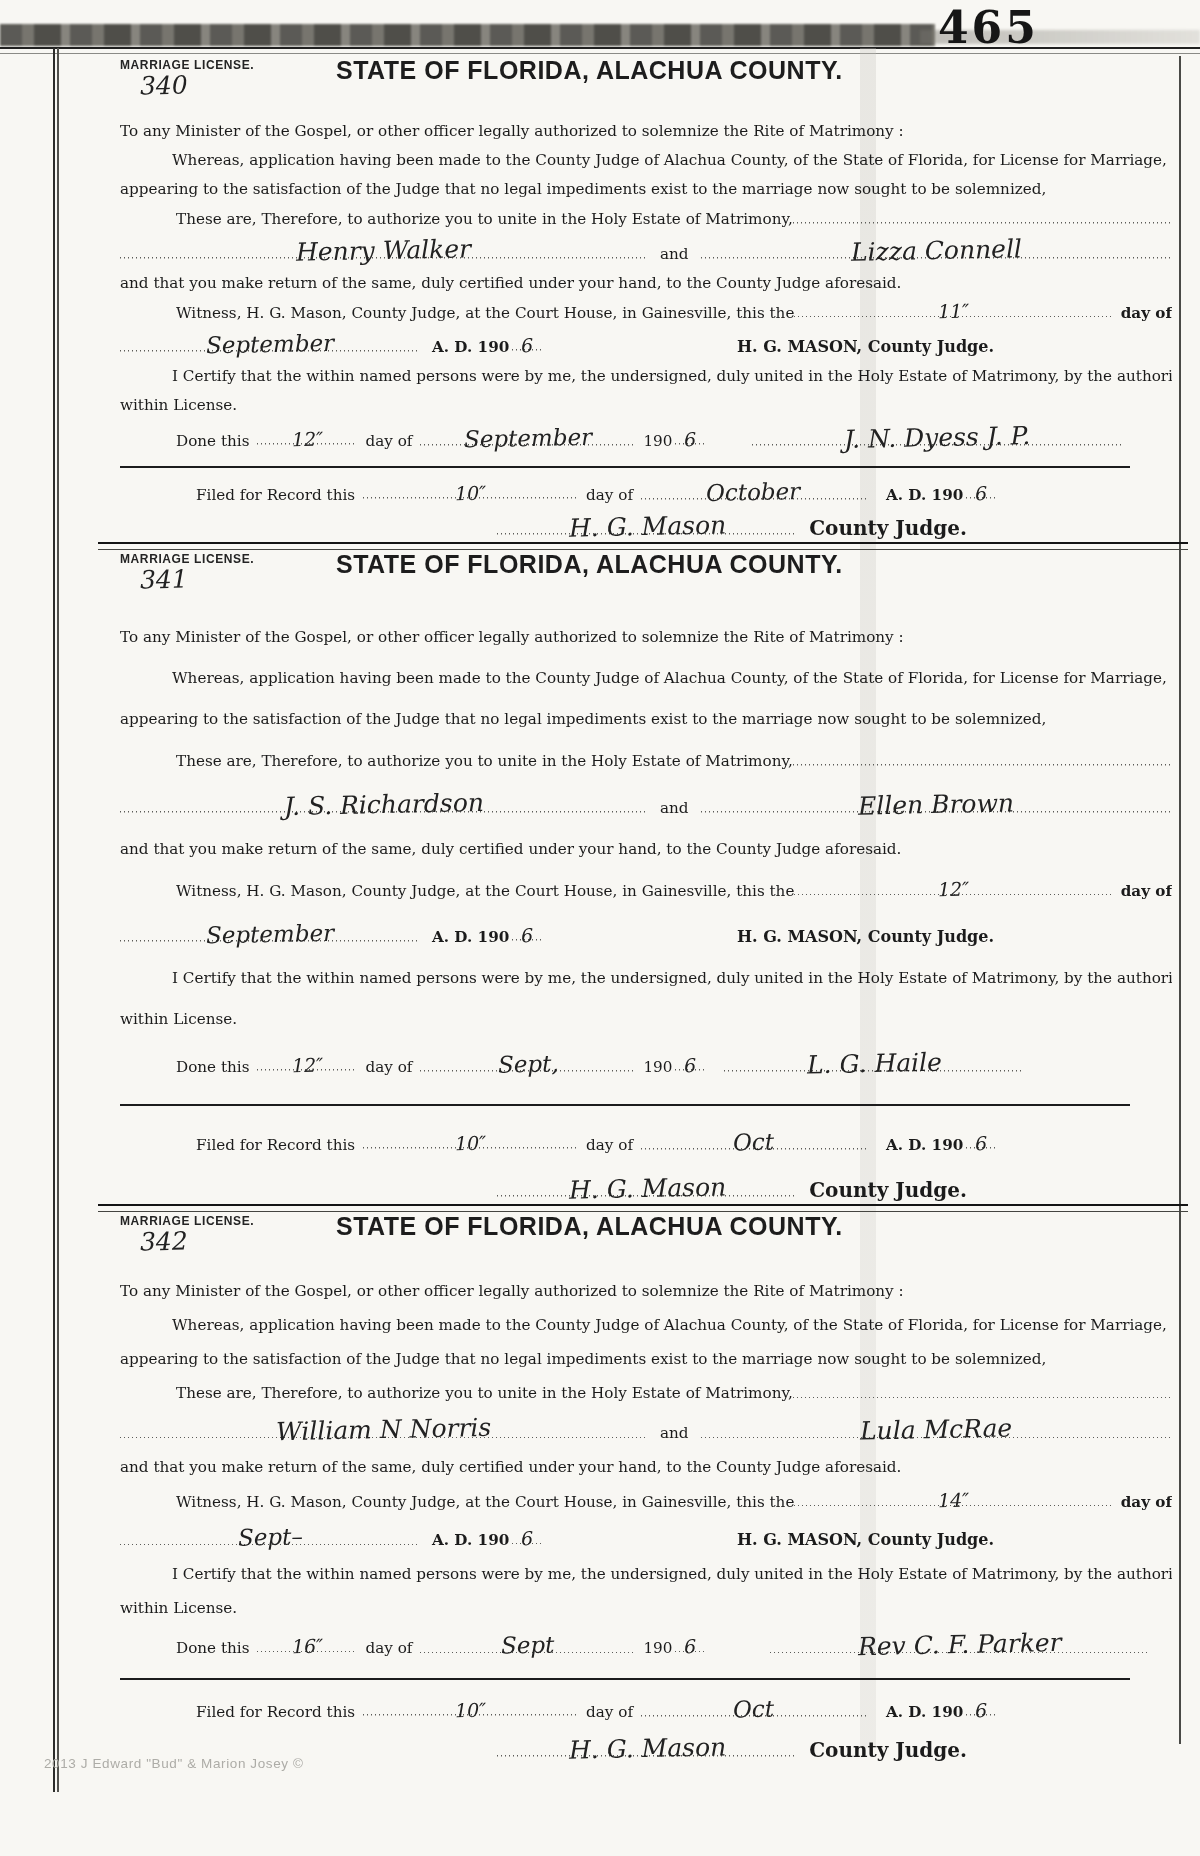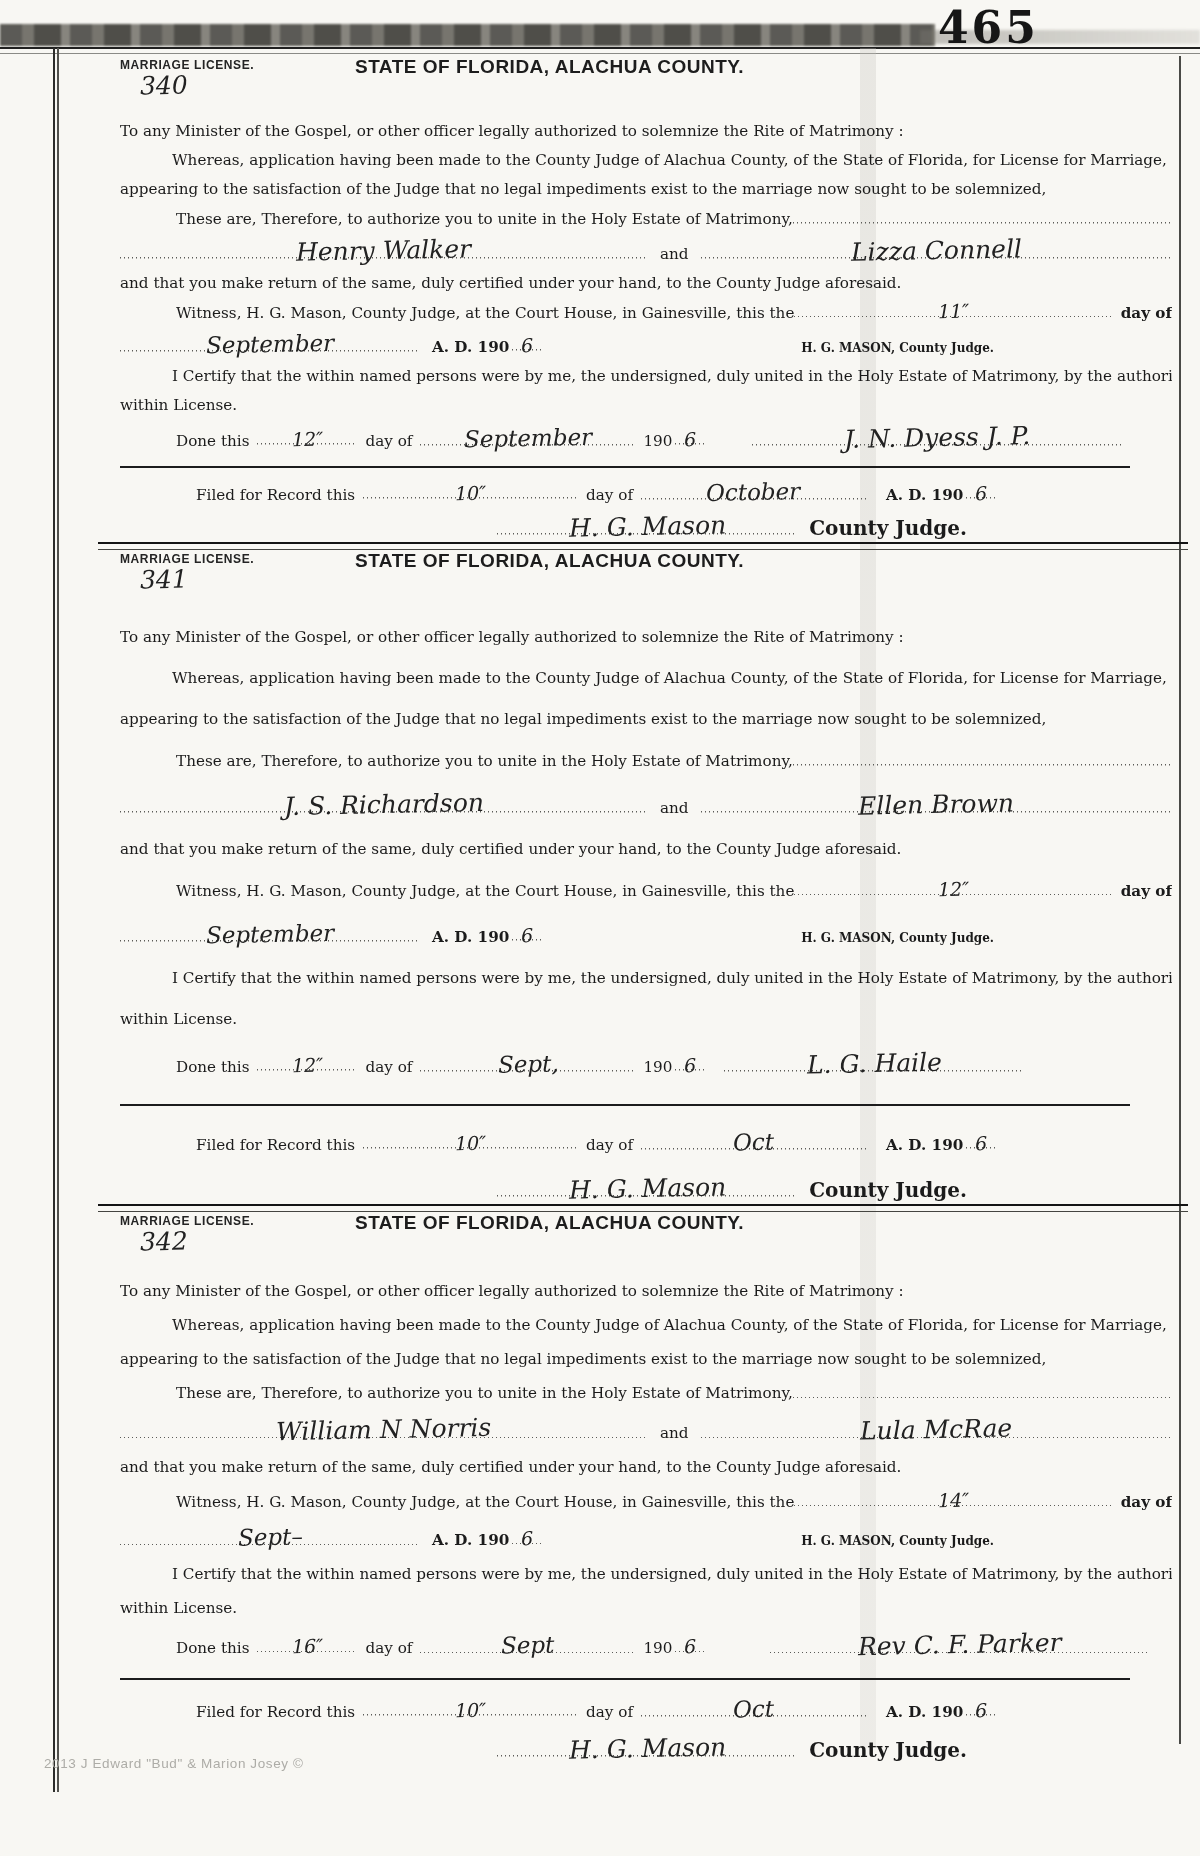--- a/index.html
+++ b/index.html
@@ -57,23 +57,23 @@
   .block { display:block; }
   .indent { text-indent:52px; }
   .lead { padding-left:56px; }
   .head { position:relative; height:54px; }
   .lic-label {
     font-family:"Liberation Sans", sans-serif; font-weight:bold;
     font-size:12px; letter-spacing:.6px; color:#242424;
   }
   .lic-number { margin:1px 0 0 20px; font-size:27px; }
   .title {
-    position:absolute; left:235px; top:-2px;
+    position:absolute; left:216px; top:-2px;
     font-family:"Liberation Sans", sans-serif; font-weight:bold;
-    font-size:19px; letter-spacing:.5px; color:#1d1d1d;
+    font-size:25px; letter-spacing:.5px; color:#1d1d1d;
   }
   .hw {
     display:inline-block; font-family:"DejaVu Serif", serif; font-style:italic;
     font-size:25px; line-height:1; transform:rotate(-1.2deg); color:#222;
   }
   .hw.day   { font-size:19px; }
   .hw.digit { font-size:19px; }
   .hw.month { font-size:23px; }
   .hw.sigtx { font-size:25px; }
   .dot {
@@ -82,21 +82,21 @@
   }
   .dot > .hw { margin-bottom:-4px; }
   .fill { flex:1 1 auto; }
   .groomseg { flex:1.12 1 0; }
   .brideseg { flex:1 1 0; }
   .and { margin:0 12px; }
   .dayof { font-weight:bold; margin-left:8px; }
   .mseg  { width:300px; }
   .yseg  { width:30px; margin-left:3px; }
   .ad    { font-weight:bold; margin-left:12px;text-align:right; }
-  .judge { font-weight:bold; font-size:12px; margin-left:auto; margin-right:178px; }
+  .judge { font-weight:bold; font-size:16px; margin-left:auto; margin-right:178px; }
   .dseg  { width:100px; margin:0 8px; }
   .m2seg { width:215px; margin:0 8px; }
   .sig   { margin-left:auto; }
   .s1 .sig { width:370px; margin-right:50px; }
   .s2 .sig { width:300px; margin-right:148px; }
   .s3 .sig { width:380px; margin-right:22px; }
   .midrule { border-top:2px solid #1c1c1c; width:1020px; margin:6px 0 4px -10px; }
   .filed .lead2 { padding-left:76px; }
   .fseg  { width:215px; margin:0 8px; }
   .fmseg { width:225px; margin:0 8px; }

